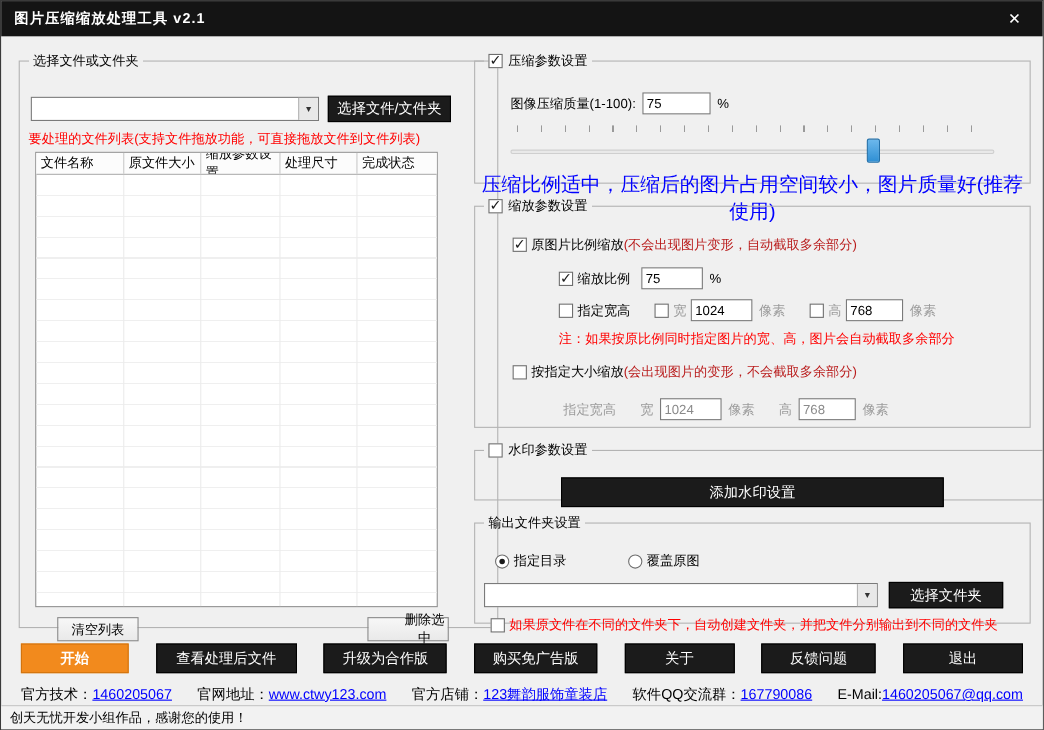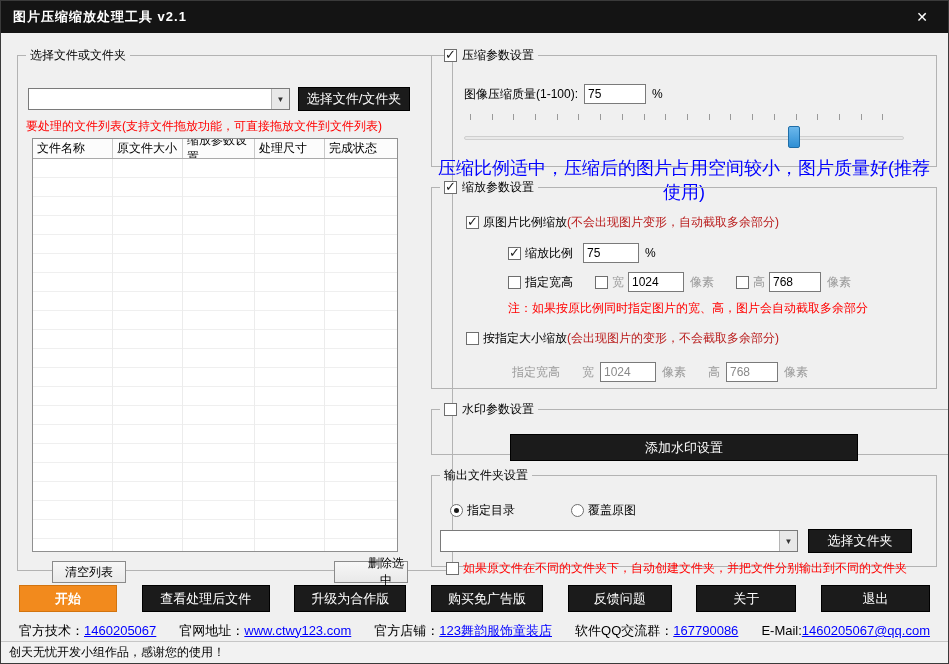--- a/index.html
+++ b/index.html
@@ -216,22 +216,22 @@
       <span class="cb"></span>
       <span class="red ml4">如果原文件在不同的文件夹下，自动创建文件夹，并把文件分别输出到不同的文件夹</span>
     </div>
   </fieldset>
 
   <div class="actions">
     <button class="abtn orange" style="width:98px;">开始</button>
     <button class="abtn" style="width:128px;">查看处理后文件</button>
     <button class="abtn" style="width:112px;">升级为合作版</button>
     <button class="abtn" style="width:112px;">购买免广告版</button>
+    <button class="abtn" style="width:100px;">关于</button>
     <button class="abtn" style="width:104px;">反馈问题</button>
-    <button class="abtn" style="width:100px;">关于</button>
     <button class="abtn" style="width:109px;">退出</button>
   </div>
 
   <div class="footer">
     <span>
       <span>官方技术：</span><span class="link">1460205067</span>
     </span>
     <span>
       <span>官网地址：</span><span class="link">www.ctwy123.com</span>
     </span>

